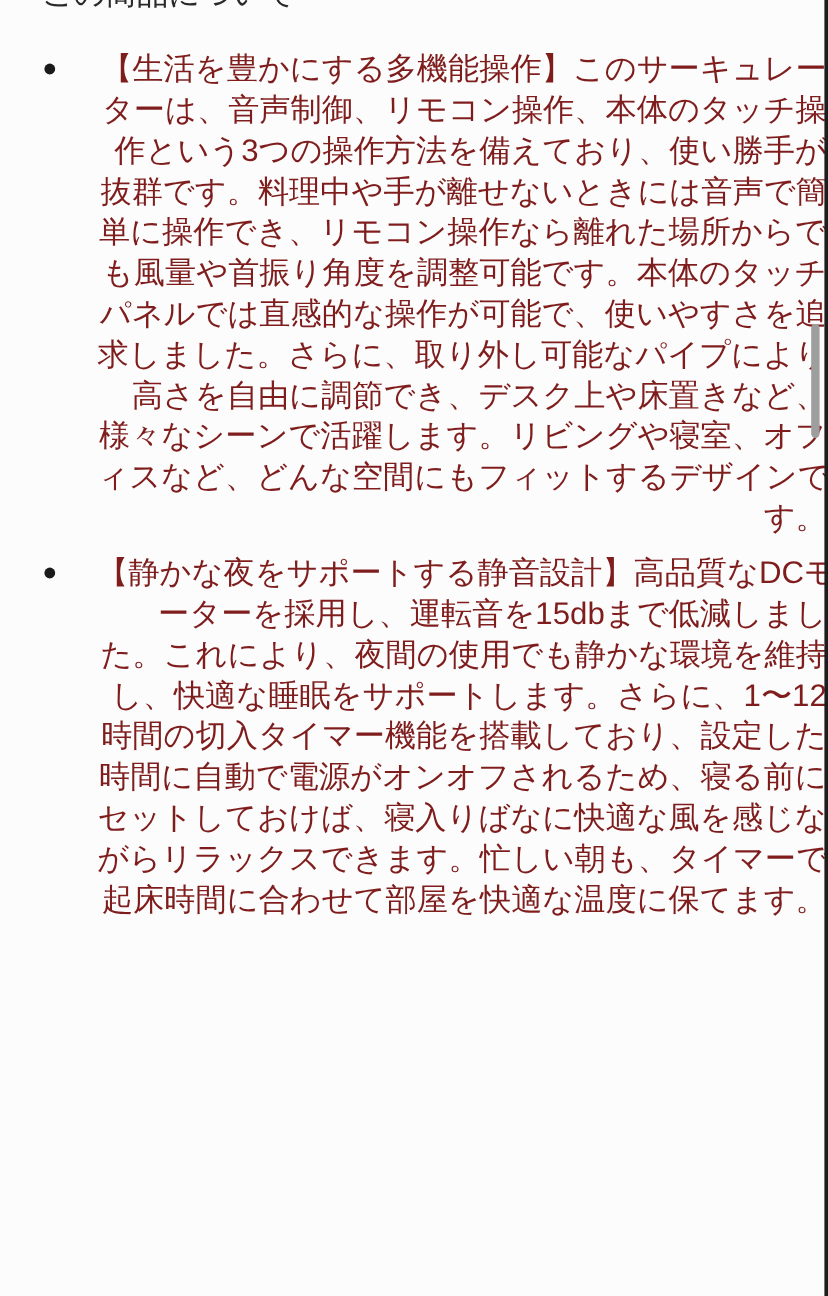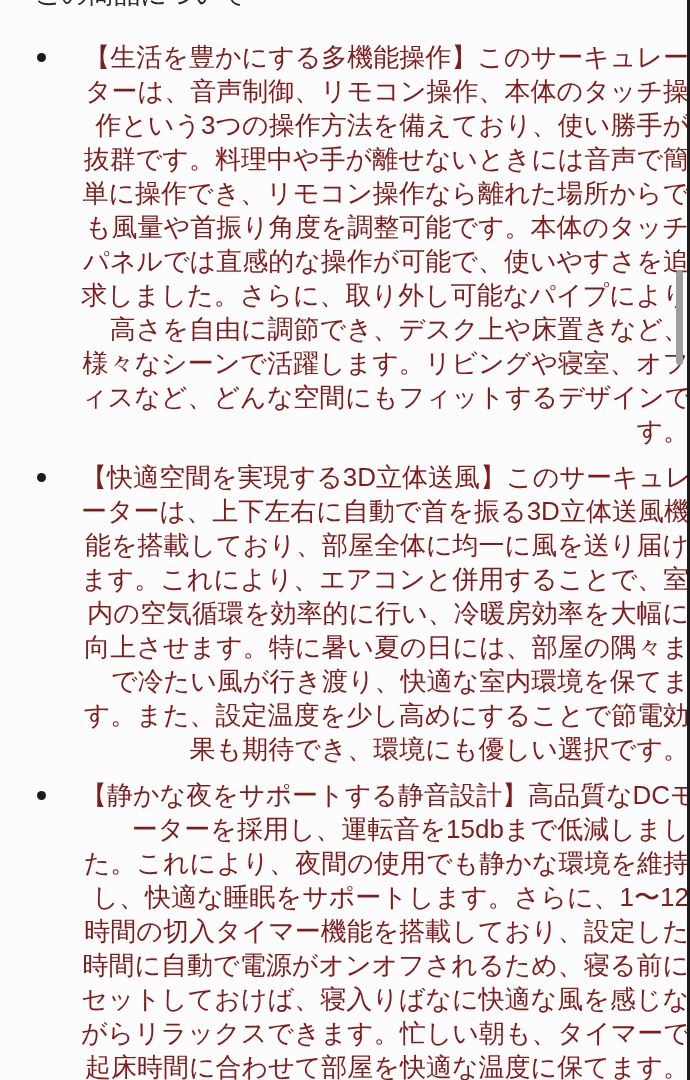--- a/index.html
+++ b/index.html
@@ -98,32 +98,20 @@
 も風量や首振り角度を調整可能です。本体のタッチ
 パネルでは直感的な操作が可能で、使いやすさを追
 求しました。さらに、取り外し可能なパイプにより
 高さを自由に調節でき、デスク上や床置きなど、
 様々なシーンで活躍します。リビングや寝室、オフ
 ィスなど、どんな空間にもフィットするデザインで
 す。</div>
     </li>
     <li class="bullet-item">
       <span class="dot"></span>
-      <div class="bullet-text">【快適空間を実現する3D立体送風】このサーキュレ
-ーターは、上下左右に自動で首を振る3D立体送風機
-能を搭載しており、部屋全体に均一に風を送り届け
-ます。これにより、エアコンと併用することで、室
-内の空気循環を効率的に行い、冷暖房効率を大幅に
-向上させます。特に暑い夏の日には、部屋の隅々ま
-で冷たい風が行き渡り、快適な室内環境を保てま
-す。また、設定温度を少し高めにすることで節電効
-果も期待でき、環境にも優しい選択です。</div>
-    </li>
-    <li class="bullet-item">
-      <span class="dot"></span>
       <div class="bullet-text">【静かな夜をサポートする静音設計】高品質なDCモ
 ーターを採用し、運転音を15dbまで低減しまし
 た。これにより、夜間の使用でも静かな環境を維持
 し、快適な睡眠をサポートします。さらに、1〜12
 時間の切入タイマー機能を搭載しており、設定した
 時間に自動で電源がオンオフされるため、寝る前に
 セットしておけば、寝入りばなに快適な風を感じな
 がらリラックスできます。忙しい朝も、タイマーで
 起床時間に合わせて部屋を快適な温度に保てます。</div>
     </li>

